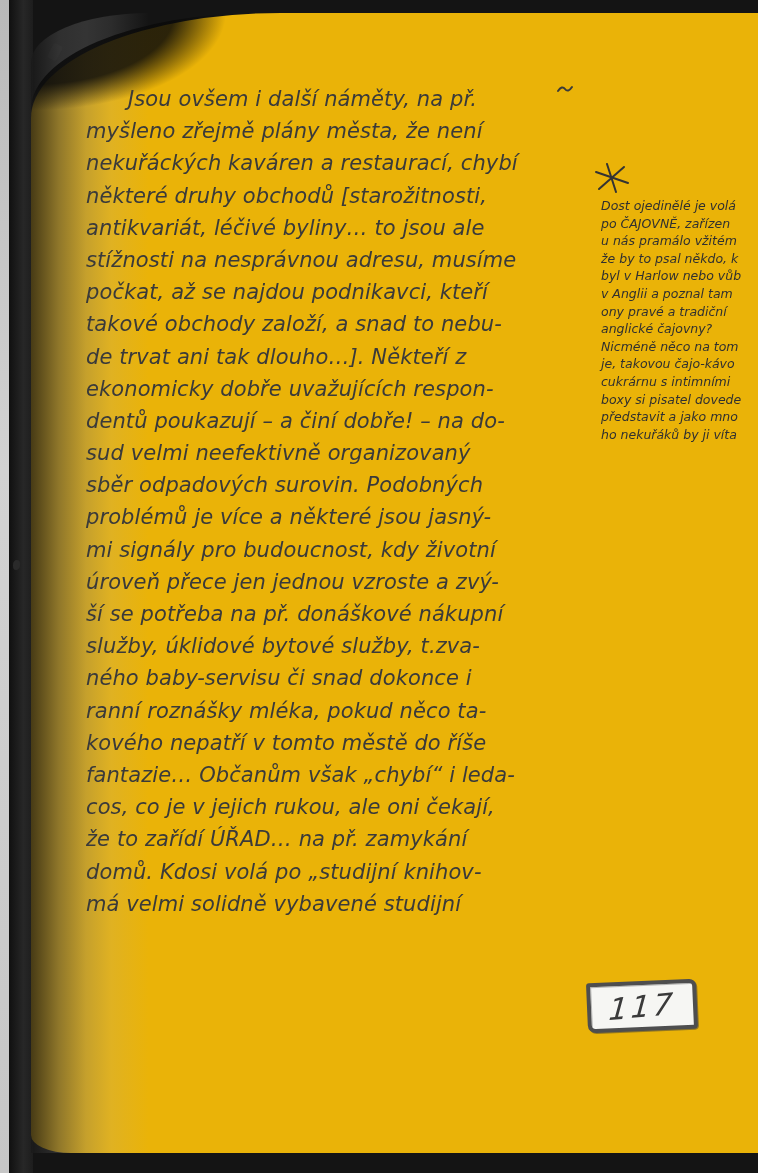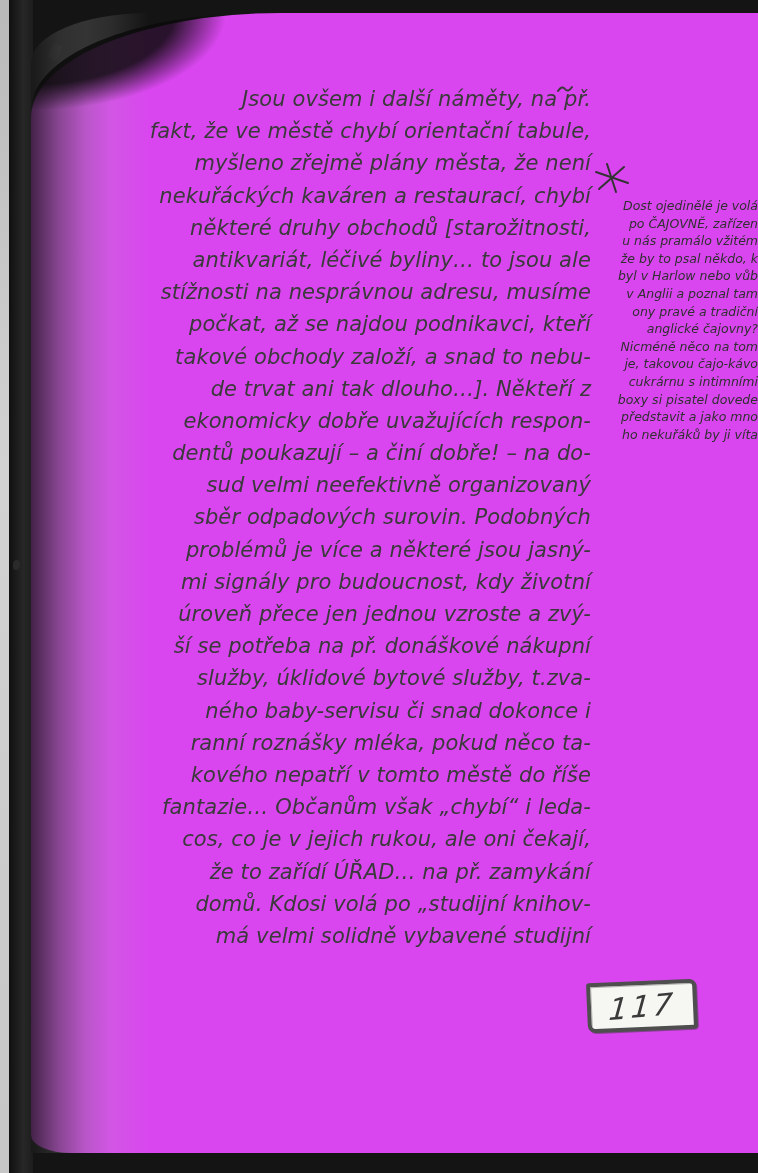--- a/index.html
+++ b/index.html
@@ -14,24 +14,23 @@
     background:linear-gradient(to bottom,#b9b9b9,#d2d2d2 40%,#c6c6c6);
   }
   
   .spine{
     position:absolute;left:9px;top:0;width:24px;height:1173px;
     background:linear-gradient(to right,#101010,#272727 60%,#1d1d1d);
   }
   
   .page{
     position:absolute;left:31px;top:13px;width:727px;height:1140px;
-    background:#d946ef;
+    background:#eab308;
     border-top-left-radius:250px 105px;
     border-bottom-left-radius:40px 18px;
-    text-align:right;
   }
   
   .gutter{
     position:absolute;left:0;top:0;width:118px;height:100%;
     border-top-left-radius:250px 105px;
     background:
       linear-gradient(to right,
         rgba(25,25,25,0.78) 0px,
         rgba(70,70,70,0.55) 28px,
         rgba(120,120,120,0.32) 55px,
@@ -53,21 +52,21 @@
     font-size:21px;letter-spacing:0.1px;
   }
   .line{height:32.2px;line-height:32.2px;white-space:nowrap;}
   .line.indent{padding-left:42px;}
   
   .margin-note{
     position:absolute;left:546px;top:150px;width:181px;
     color:#303030;font-style:italic;overflow:hidden;
   }
   .asterisk{display:block;margin:0 0 4px 18px;}
-  .mnline{height:17.6px;line-height:17.6px;font-size:12.5px;white-space:nowrap;}
+  .mnline{height:17.6px;line-height:17.6px;font-size:12.5px;white-space:nowrap;margin-left:24px;}
   
   .pagebox{
     position:absolute;left:556px;top:968px;width:102px;height:42px;
     border:4px solid #4e4e4e;
     border-radius:3px 7px 4px 8px;
     transform:rotate(-2.5deg);
     box-shadow:1px 1px 0 rgba(60,60,60,.5), inset 1px 1px 0 rgba(90,90,90,.4);
     display:flex;align-items:center;justify-content:center;
     background:#f6f6f3;
   }
@@ -98,21 +97,20 @@
 <div class="page">
   <div class="gutter"></div>
   <div class="gutter-top-dark"></div>
 
   <svg class="squiggle" width="18" height="12" viewBox="0 0 18 12">
     <path d="M2,8 Q6,2 9,6 T16,4" fill="none" stroke="#3a3a3a" stroke-width="2" stroke-linecap="round"></path>
   </svg>
 
   <div class="body-text">
     <div class="line indent">Jsou ovšem i další náměty, na př.</div>
-    <div class="line">fakt, že ve městě chybí orientační tabule,</div>
     <div class="line">myšleno zřejmě plány města, že není</div>
     <div class="line">nekuřáckých kaváren a restaurací, chybí</div>
     <div class="line">některé druhy obchodů [starožitnosti,</div>
     <div class="line">antikvariát, léčivé byliny… to jsou ale</div>
     <div class="line">stížnosti na nesprávnou adresu, musíme</div>
     <div class="line">počkat, až se najdou podnikavci, kteří</div>
     <div class="line">takové obchody založí, a snad to nebu-</div>
     <div class="line">de trvat ani tak dlouho…]. Někteří z</div>
     <div class="line">ekonomicky dobře uvažujících respon-</div>
     <div class="line">dentů poukazují – a činí dobře! – na do-</div>

